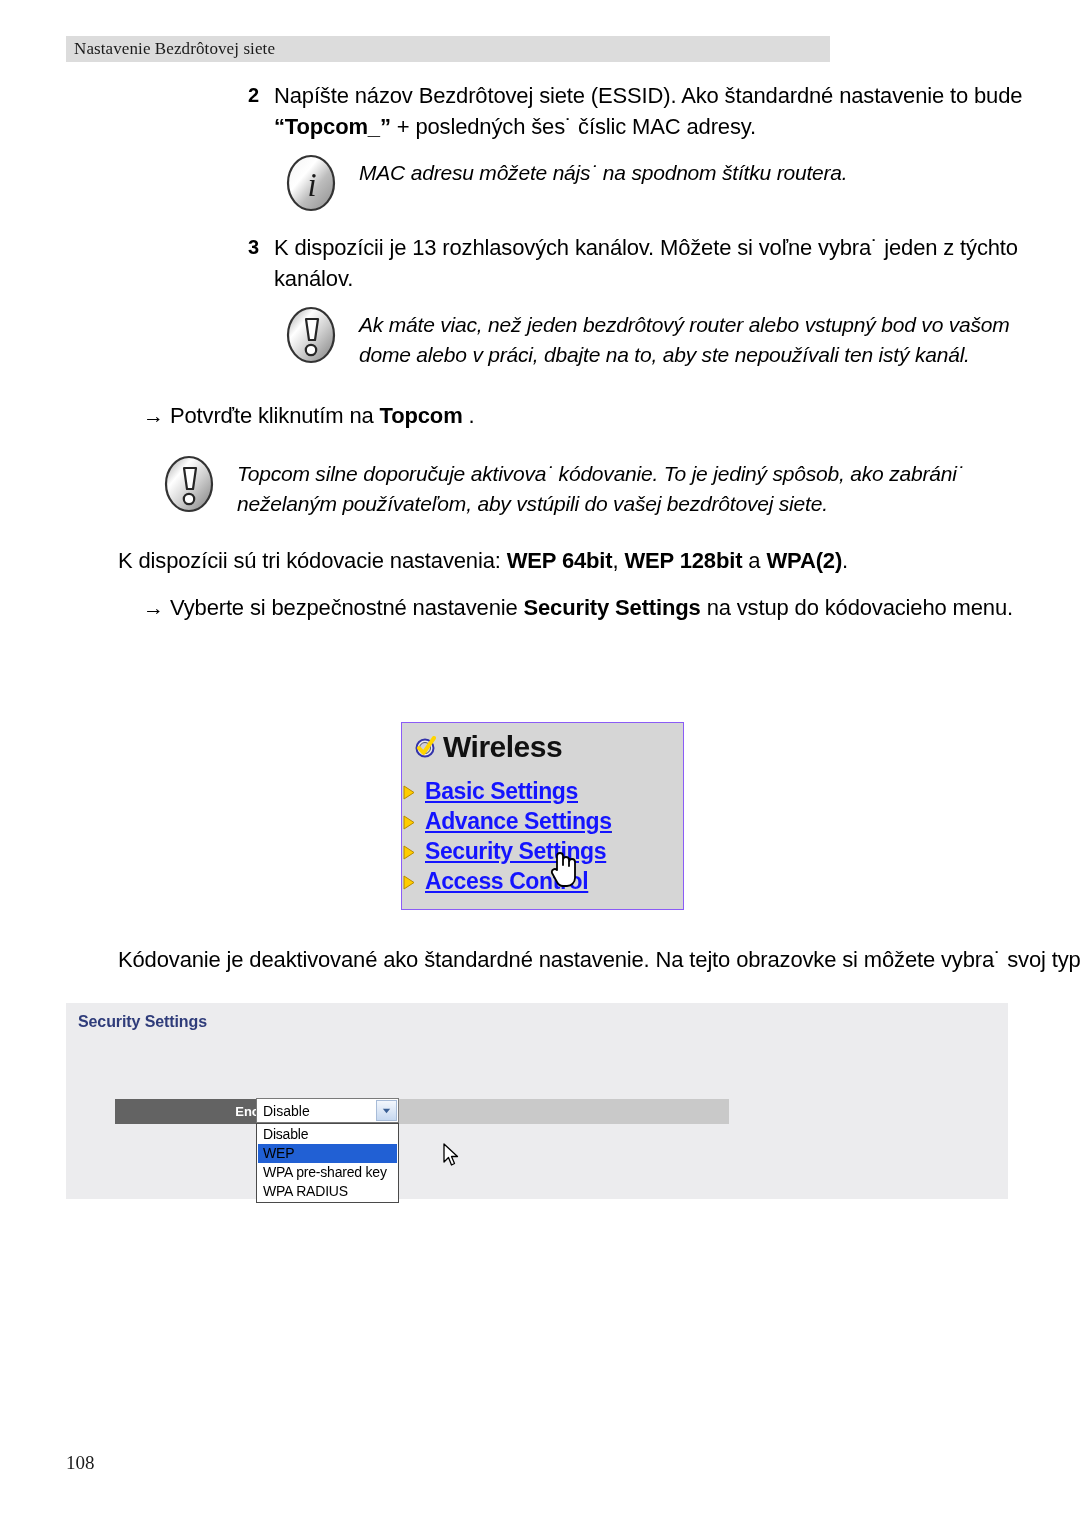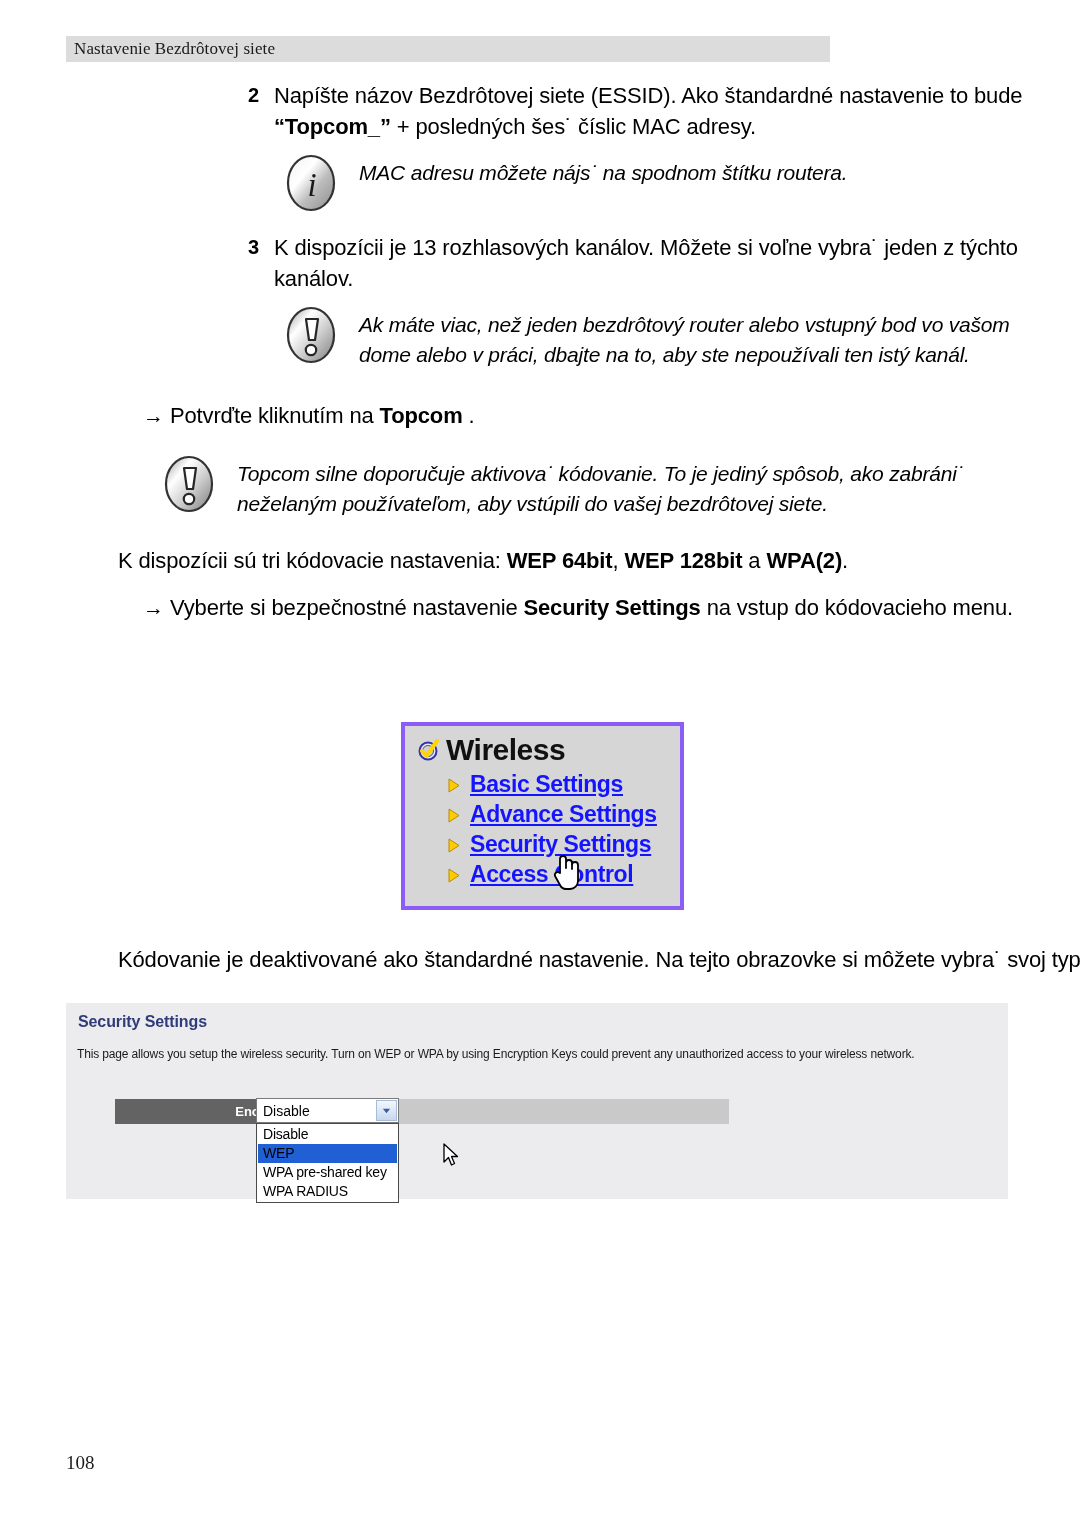--- a/index.html
+++ b/index.html
@@ -136,43 +136,42 @@
   .para b { font-weight: bold; }
 
   
   .wireless-shot {
     position: absolute;
     left: 401px;
     top: 722px;
     width: 283px;
     height: 188px;
     background: #d6d6d6;
-    border: 4px solid #8b5cf6;
+    border: 1px solid #8b5cf6;
     box-sizing: border-box;
   }
   .wireless-title {
     display: flex;
     align-items: center;
     padding: 9px 0 0 12px;
   }
   .wireless-check-icon {
     width: 22px; height: 22px;
     margin-right: 7px;
     flex: 0 0 22px;
   }
   .wireless-title-text {
     font-size: 30px;
     font-weight: bold;
     color: #111111;
     letter-spacing: -0.5px;
     line-height: 30px;
   }
   .wireless-links {
-    margin-top: 4px;
-    padding-left: 42px;
+    margin-top: 14px;
     text-decoration: underline;
   }
   .wireless-link-row {
     display: flex;
     align-items: center;
     height: 30px;
   }
   .tri-icon {
     flex: 0 0 14px;
     width: 14px; height: 15px;
@@ -465,21 +464,20 @@
     <svg viewBox="0 0 34 40" width="34" height="40" aria-hidden="true">
       <path d="M10 20 L10 8 a3 3 0 0 1 6 0 L16 17 L16 12 a3 3 0 0 1 6 0 L22 18 L22 14 a3 3 0 0 1 6 0 L28 30 a8 8 0 0 1 -8 8 L16 38 a7 7 0 0 1 -6 -4 L5 25 a3 3 0 0 1 5 -3 Z" fill="#ffffff" stroke="#000000" stroke-width="1.8" stroke-linejoin="round"></path>
     </svg>
   </span>
 </div>
 
 <div class="para" style="position:absolute; left:0; top:928px; width:1080px;">Kódovanie je deaktivované ako štandardné nastavenie. Na tejto obrazovke si môžete vybra˙ svoj typ kódovania.</div>
 
 <div class="sec-panel">
   <div class="sec-title">Security Settings</div>
-  <div class="sec-desc">This page allows you setup the wireless security. Turn on WEP or WPA by using Encryption Keys could prevent any unauthorized access to your wireless network.</div>
 
   <div class="enc-row">
     <div class="enc-label">Encryption :</div>
   </div>
 
 </div>
 
 <div class="select-box">
   <span class="select-value">Disable</span>
   <span class="select-arrow-btn">

